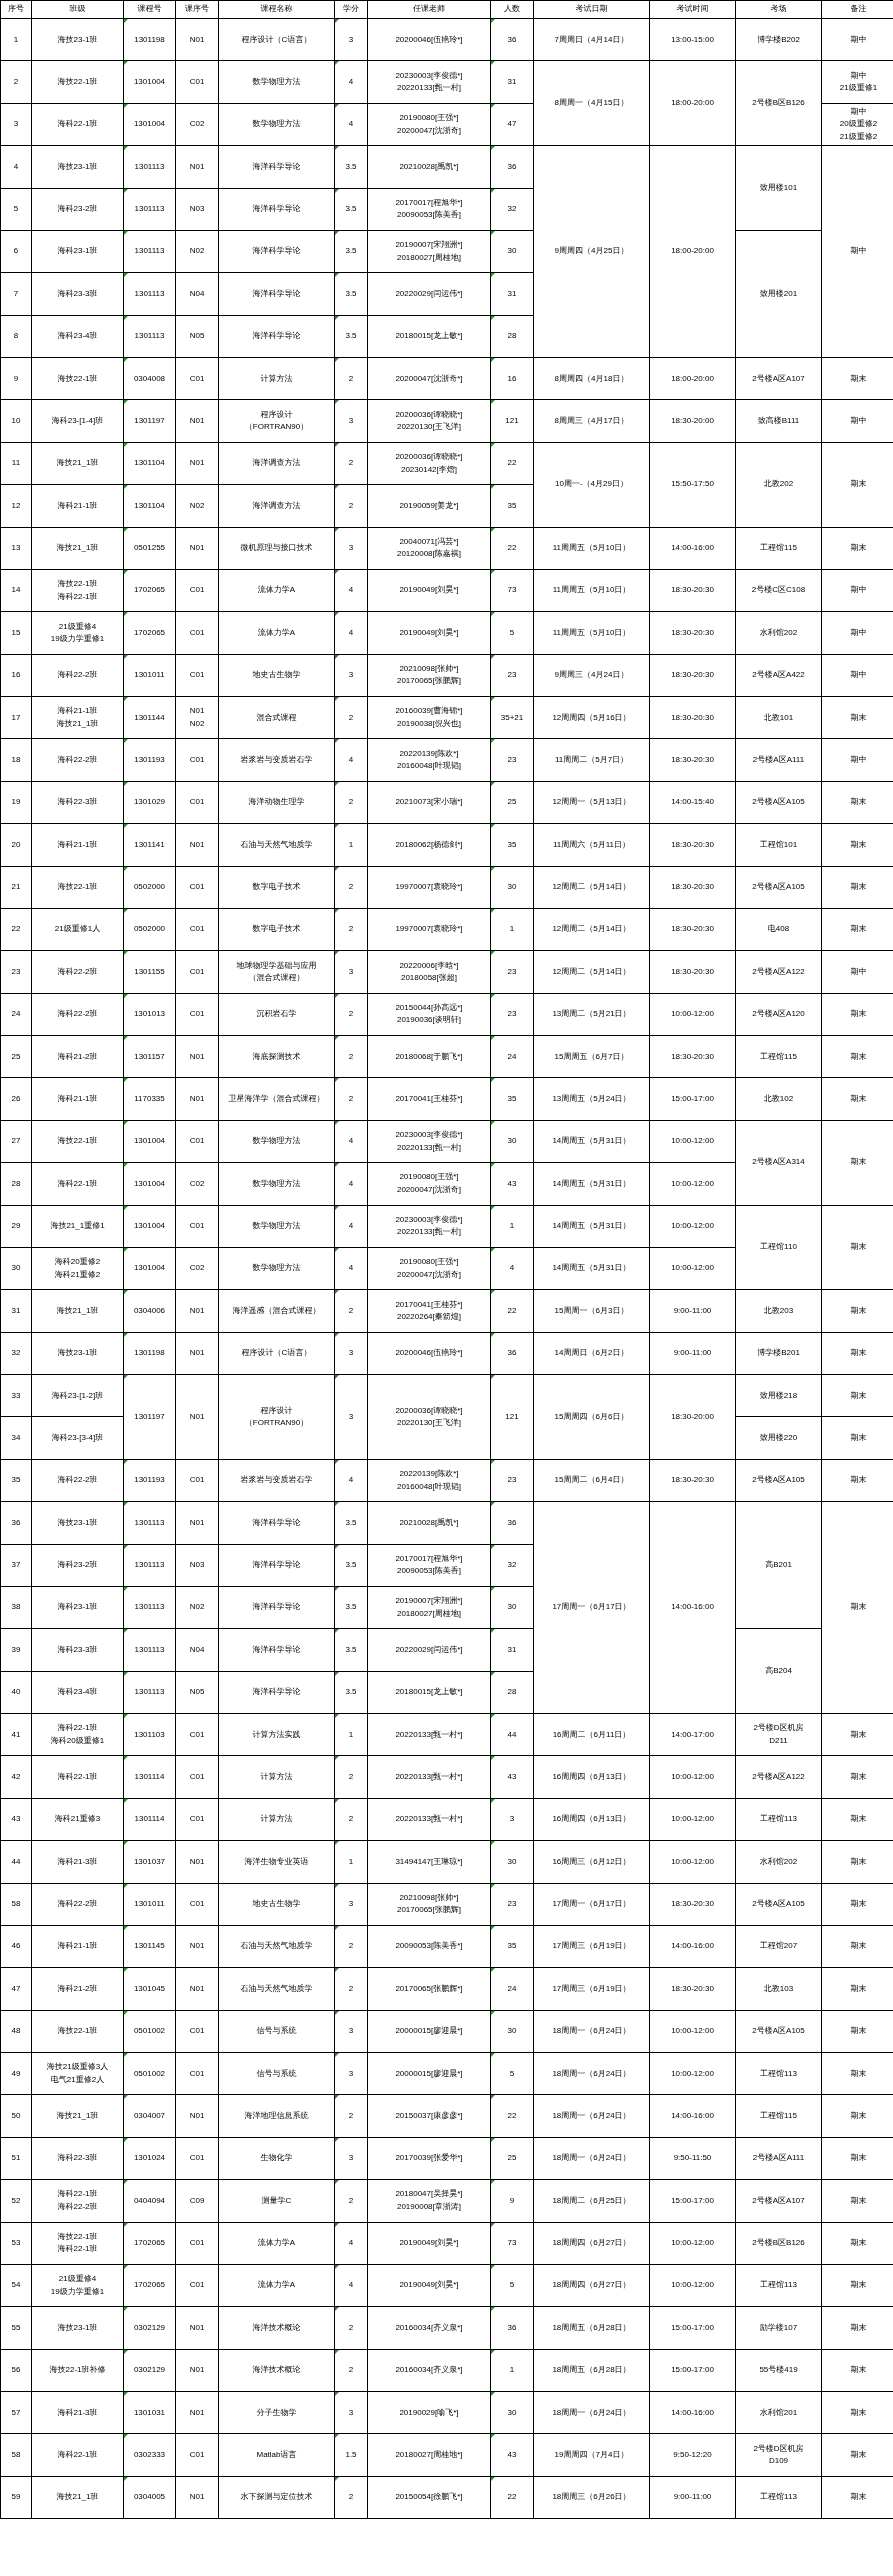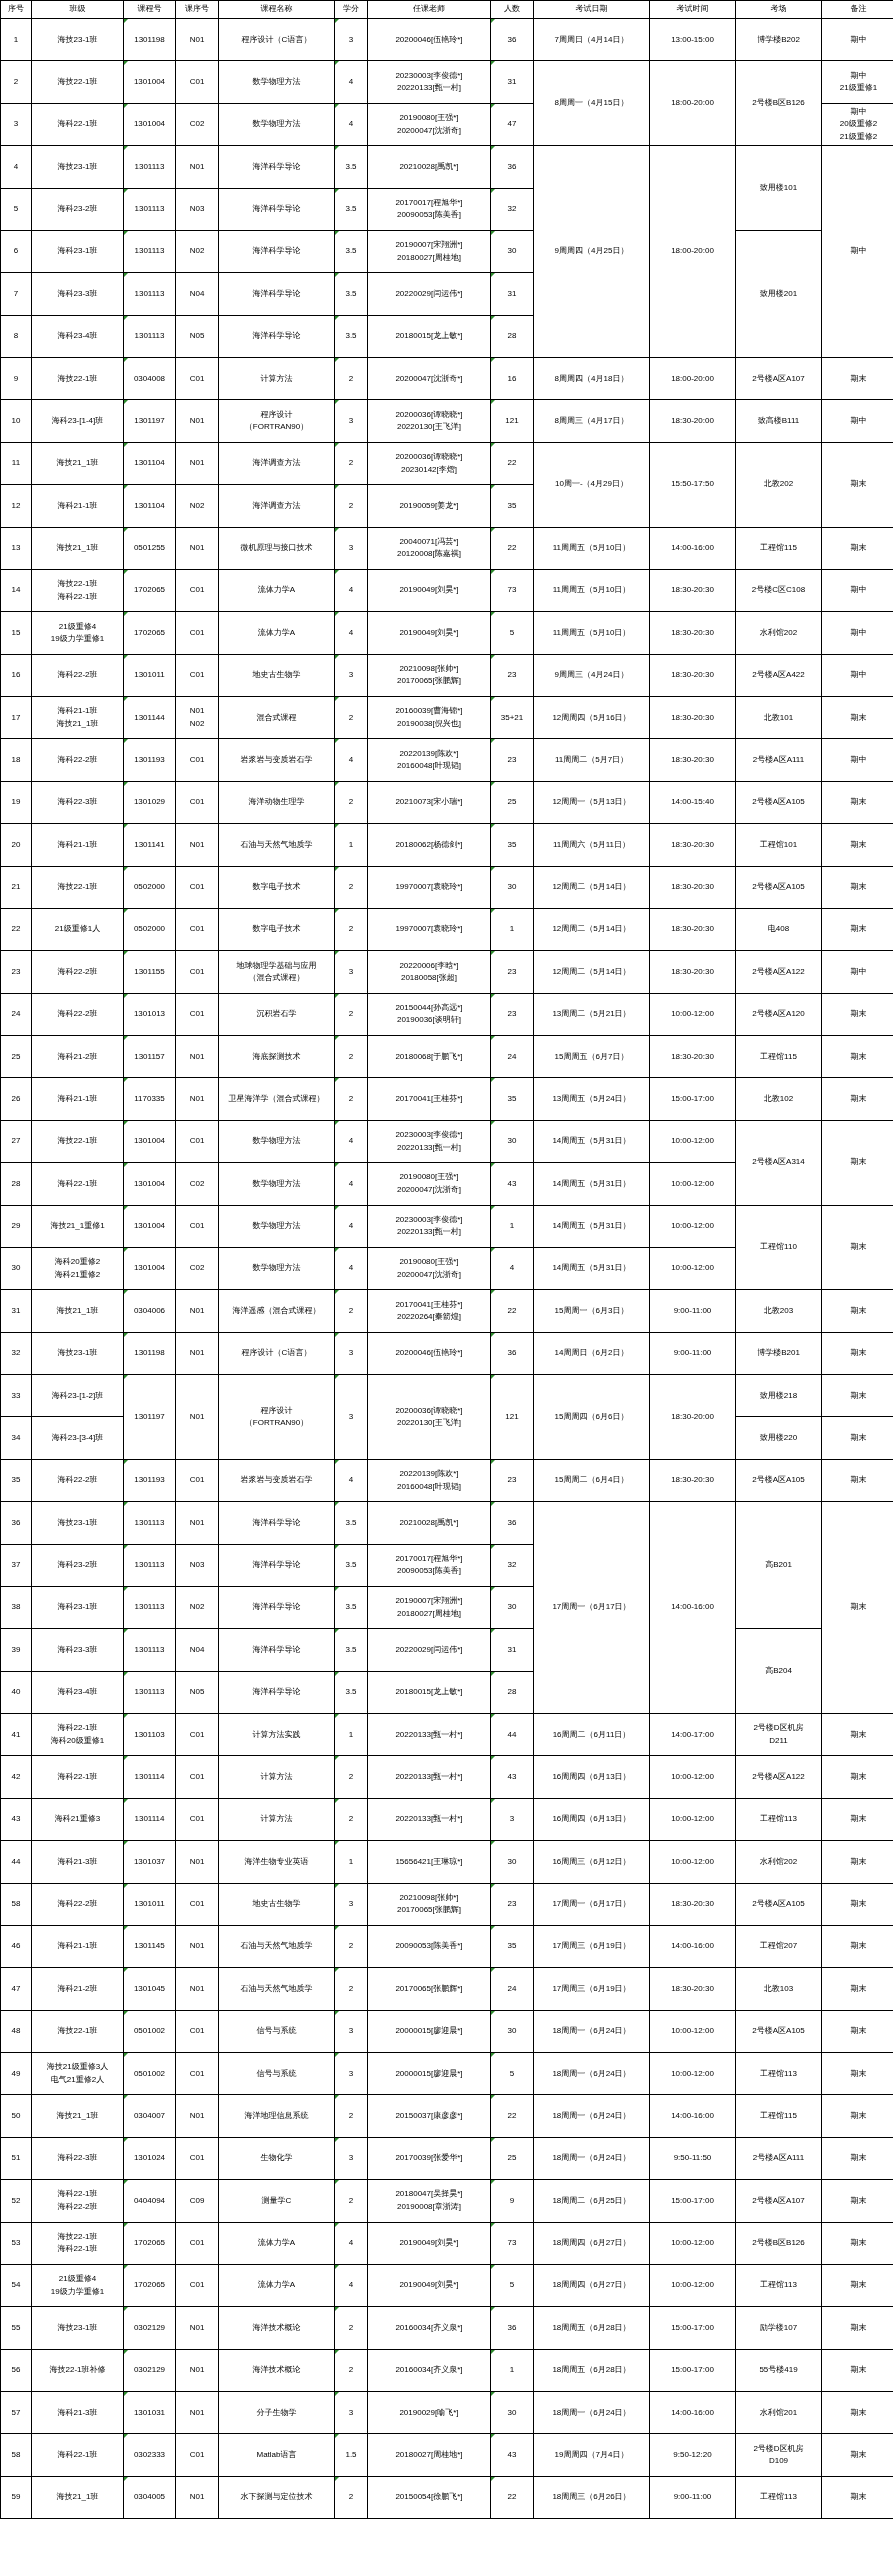--- a/index.html
+++ b/index.html
@@ -653,21 +653,21 @@
           <td>工程馆113</td>
           <td>期末</td>
         </tr>
         <tr class="thick">
           <td>44</td>
           <td>海科21-3班</td>
           <td class="flag">1301037</td>
           <td>N01</td>
           <td>海洋生物专业英语</td>
           <td class="flag">1</td>
-          <td>15656421[王琳琼*]</td>
+          <td>31494147[王琳琼*]</td>
           <td class="flag">30</td>
           <td>16周周三（6月12日）</td>
           <td>10:00-12:00</td>
           <td>水利馆202</td>
           <td>期末</td>
         </tr>
         <tr class="thick">
           <td>58</td>
           <td>海科22-2班</td>
           <td class="flag">1301011</td>

